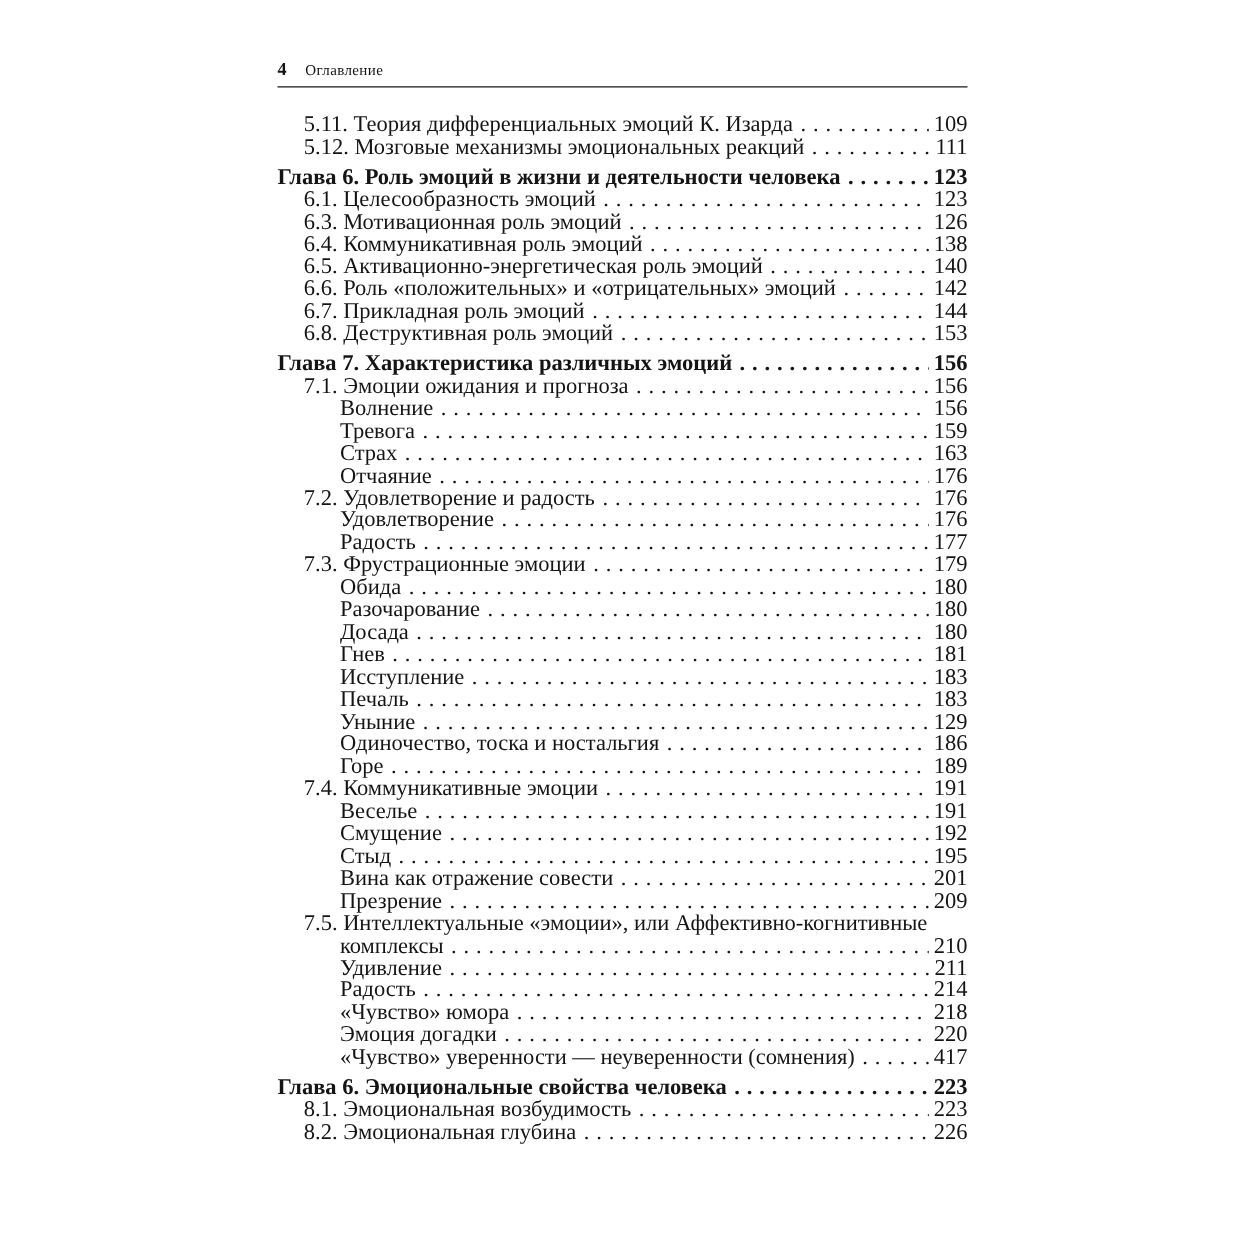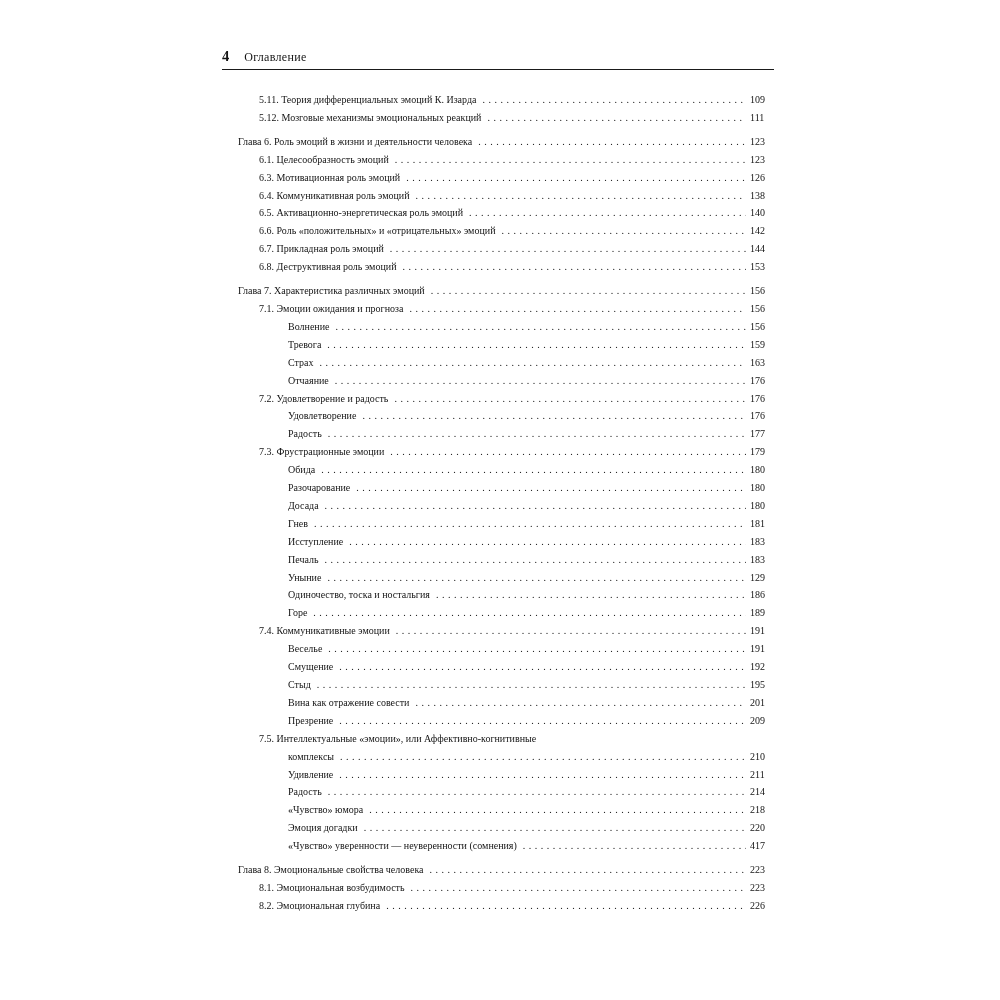--- a/index.html
+++ b/index.html
@@ -34,34 +34,33 @@
   .header-title {
     font-size: 12px;
     letter-spacing: 0.3px;
   }
   .header-rule {
     border: none;
     border-top: 1.4px solid #1a1a1a;
     margin: 0 0 21px 0;
   }
   .toc {
-    font-size: 10px;
-    margin-left: 16px;
+    font-size: 18px;
   }
   .toc-row {
     display: flex;
     align-items: baseline;
     line-height: 17.9px;
     white-space: nowrap;
   }
   .toc-row .toc-title {
     white-space: normal;
   }
   .toc-row.chapter {
-    font-weight: normal;
+    font-weight: bold;
     margin-top: 6px;
   }
   .toc-row.section {
     padding-left: 21px;
   }
   .toc-row.sub {
     padding-left: 50px;
   }
   .dots {
     flex: 1;
@@ -292,21 +291,21 @@
         <span class="toc-title">Эмоция догадки</span>
         <span class="dots"></span>
         <span class="toc-page">220</span>
       </div>
       <div class="toc-row sub">
         <span class="toc-title">«Чувство» уверенности — неуверенности (сомнения)</span>
         <span class="dots"></span>
         <span class="toc-page">417</span>
       </div>
       <div class="toc-row chapter">
-        <span class="toc-title">Глава 8. Эмоциональные свойства человека</span>
+        <span class="toc-title">Глава 6. Эмоциональные свойства человека</span>
         <span class="dots"></span>
         <span class="toc-page">223</span>
       </div>
       <div class="toc-row section">
         <span class="toc-title">8.1. Эмоциональная возбудимость</span>
         <span class="dots"></span>
         <span class="toc-page">223</span>
       </div>
       <div class="toc-row section">
         <span class="toc-title">8.2. Эмоциональная глубина</span>

